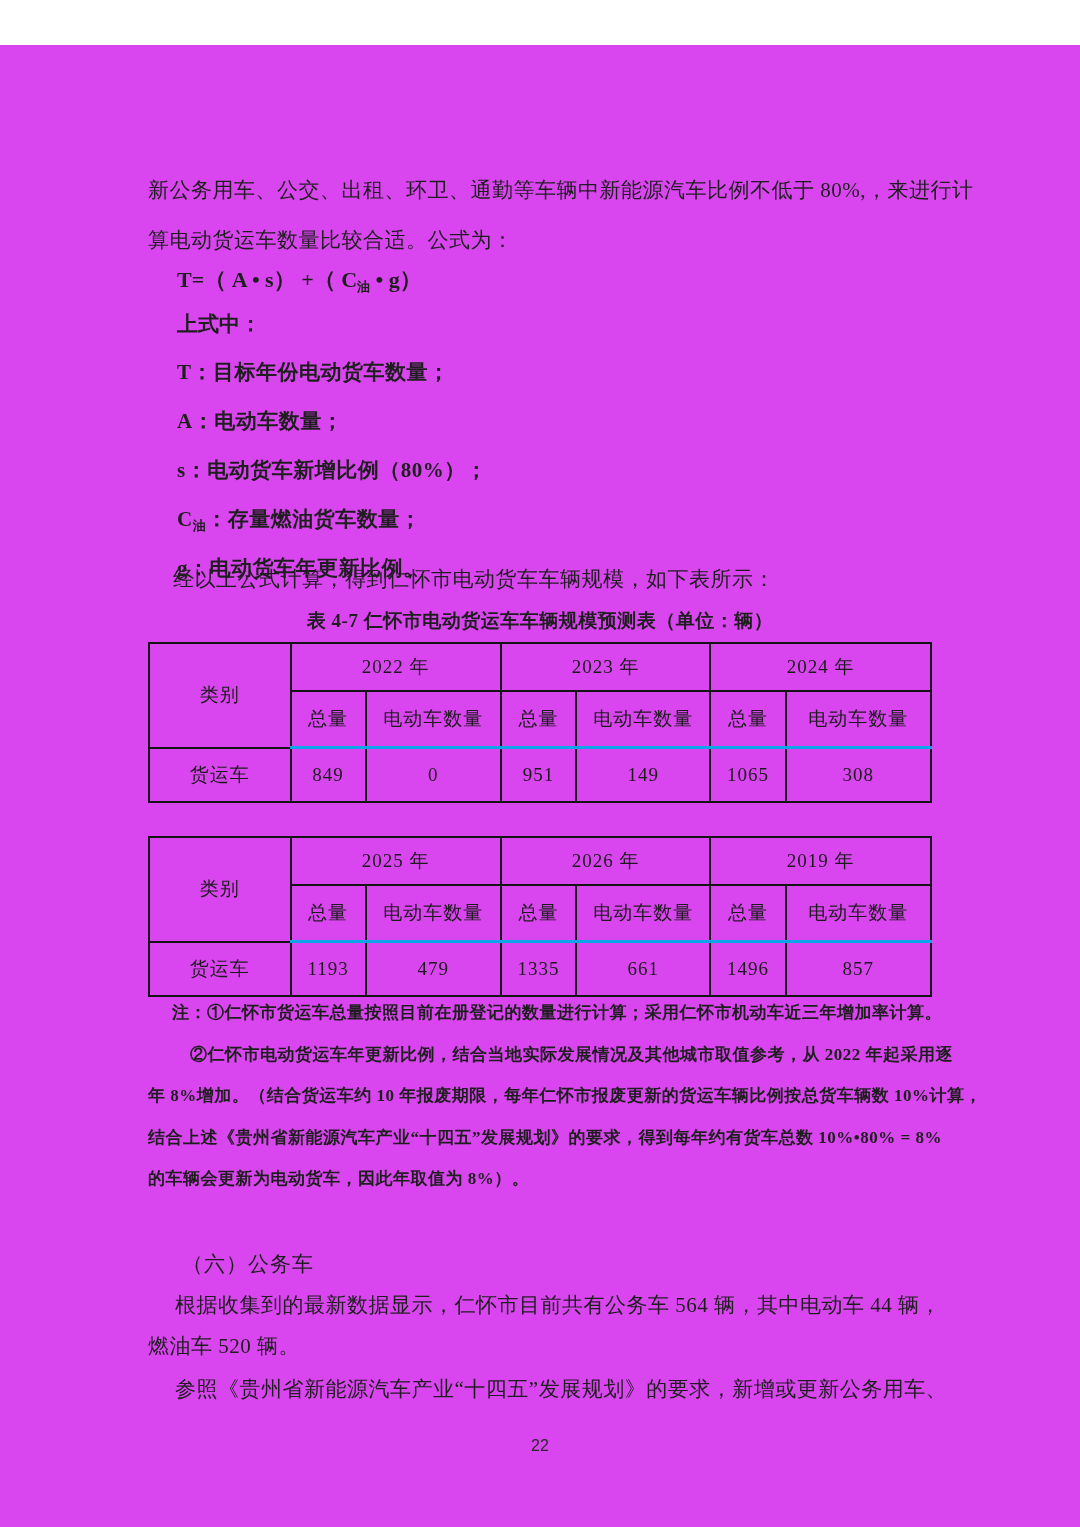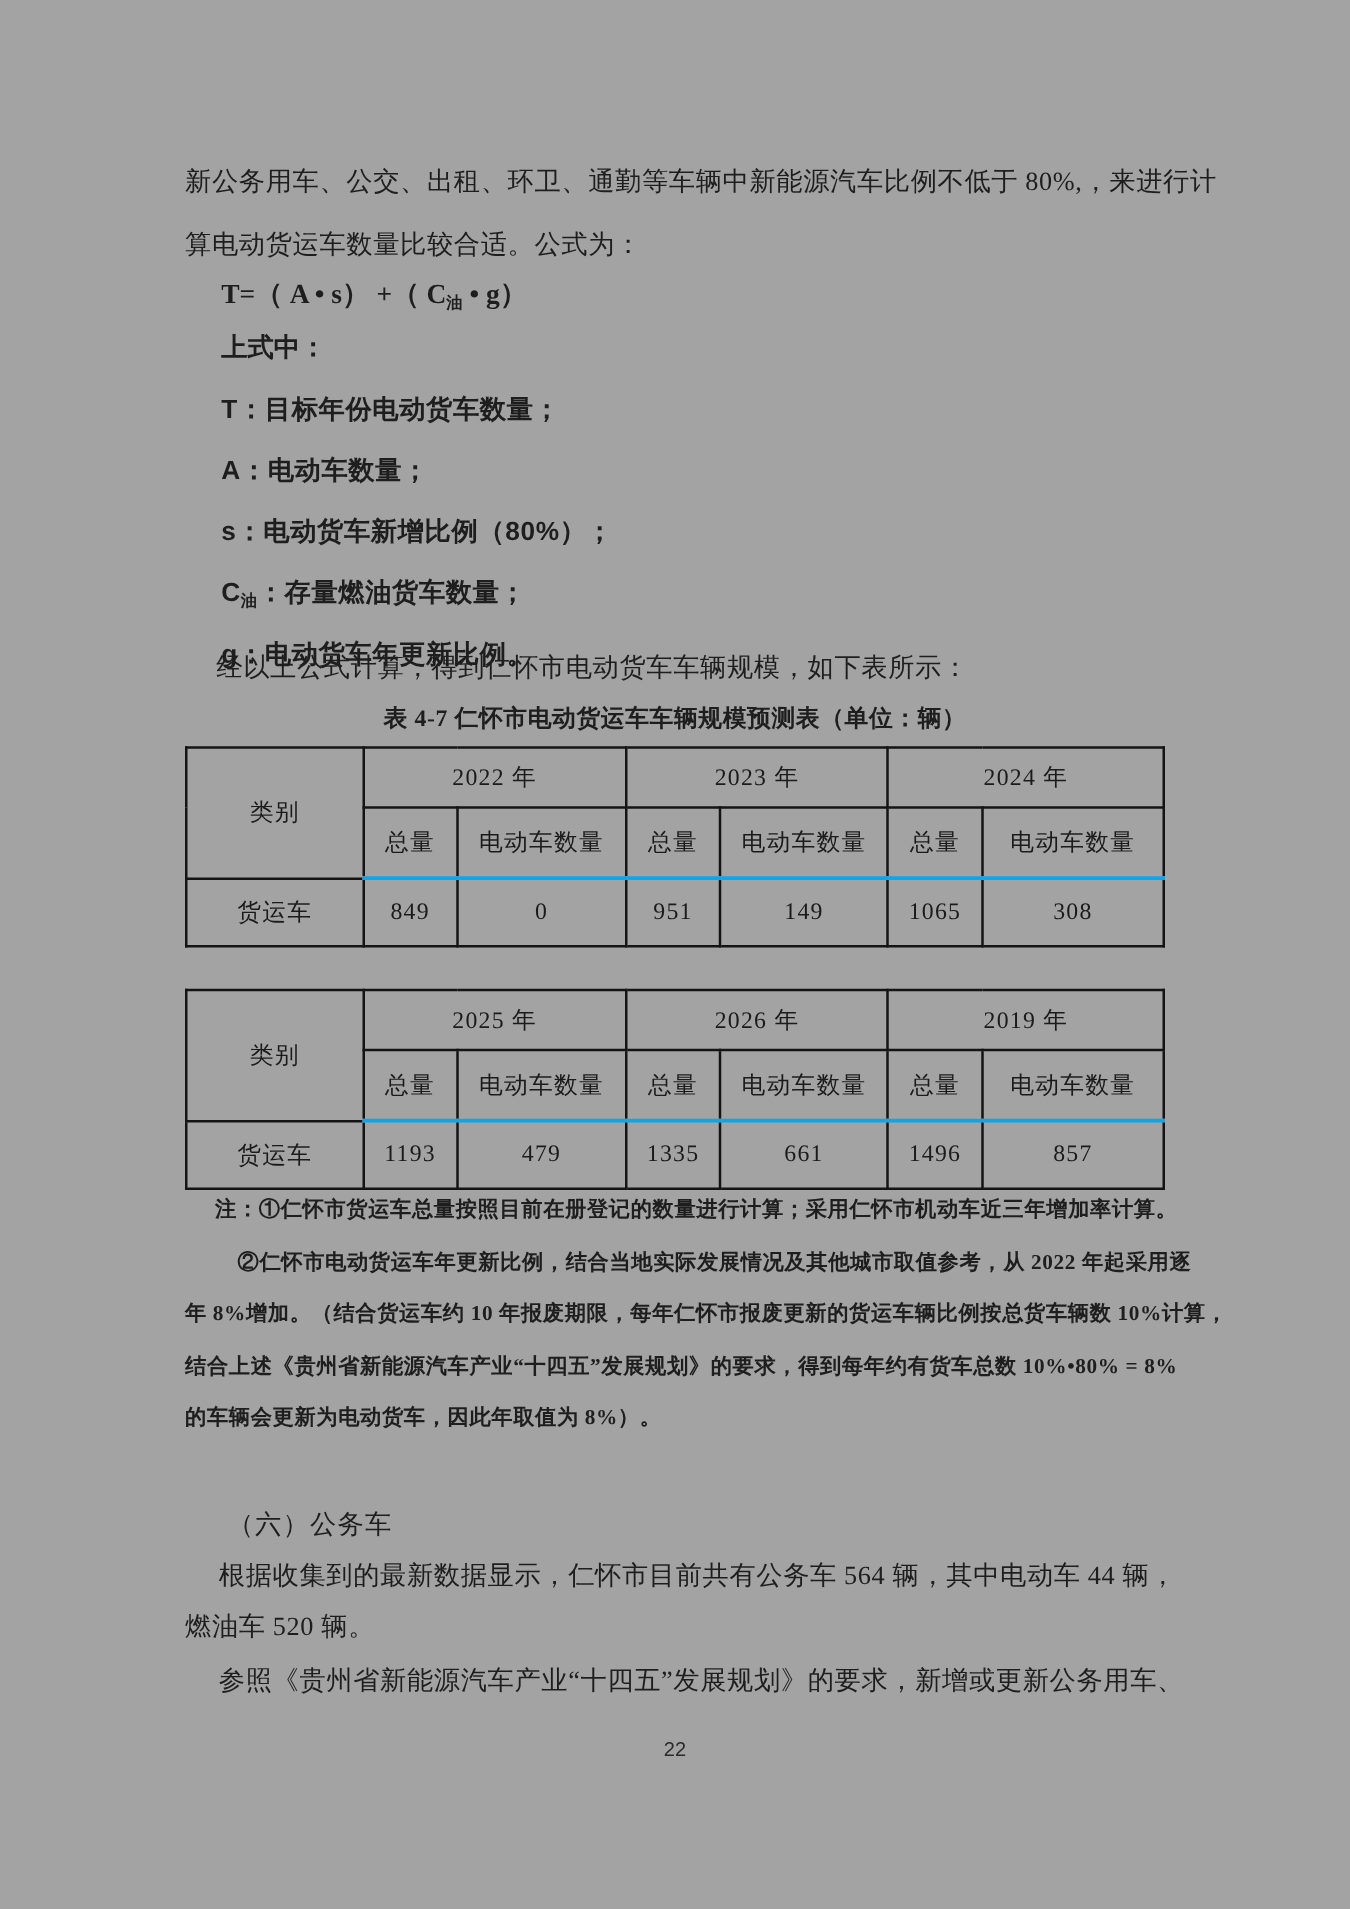--- a/index.html
+++ b/index.html
@@ -8,21 +8,22 @@
   }
   body {
     width: 1080px; height: 1527px;
     position: relative;
     overflow: hidden;
     font-family: "Liberation Serif", "DejaVu Serif", serif;
     color: #1e1e1e;
   }
   .page {
     position: absolute; inset: 0;
-    background: #a3a3a3;
+    background: #d946ef;
+    margin-top: 45px;
   }
   .sec {
     position: absolute;
     left: 148px;
     width: 784px;
   }
   .line {
     white-space: nowrap;
   }
   
@@ -42,21 +43,21 @@
   .sub {
     font-size: 13px;
     vertical-align: -4px;
   }
   
   .defs .line {
     font-size: 21px;
     line-height: 43px;
     font-weight: 700;
     padding-left: 29px;
-    font-family: Liberation Sans, sans-serif;
+    font-family: Liberation Serif, serif;
     letter-spacing: 0.5px;
   }
   .formula-label {
     font-size: 21px;
     line-height: 30px;
     font-weight: 700;
     padding-left: 29px;
     font-family: "Liberation Sans", "DejaVu Sans", sans-serif;
   }
   .conclusion {

